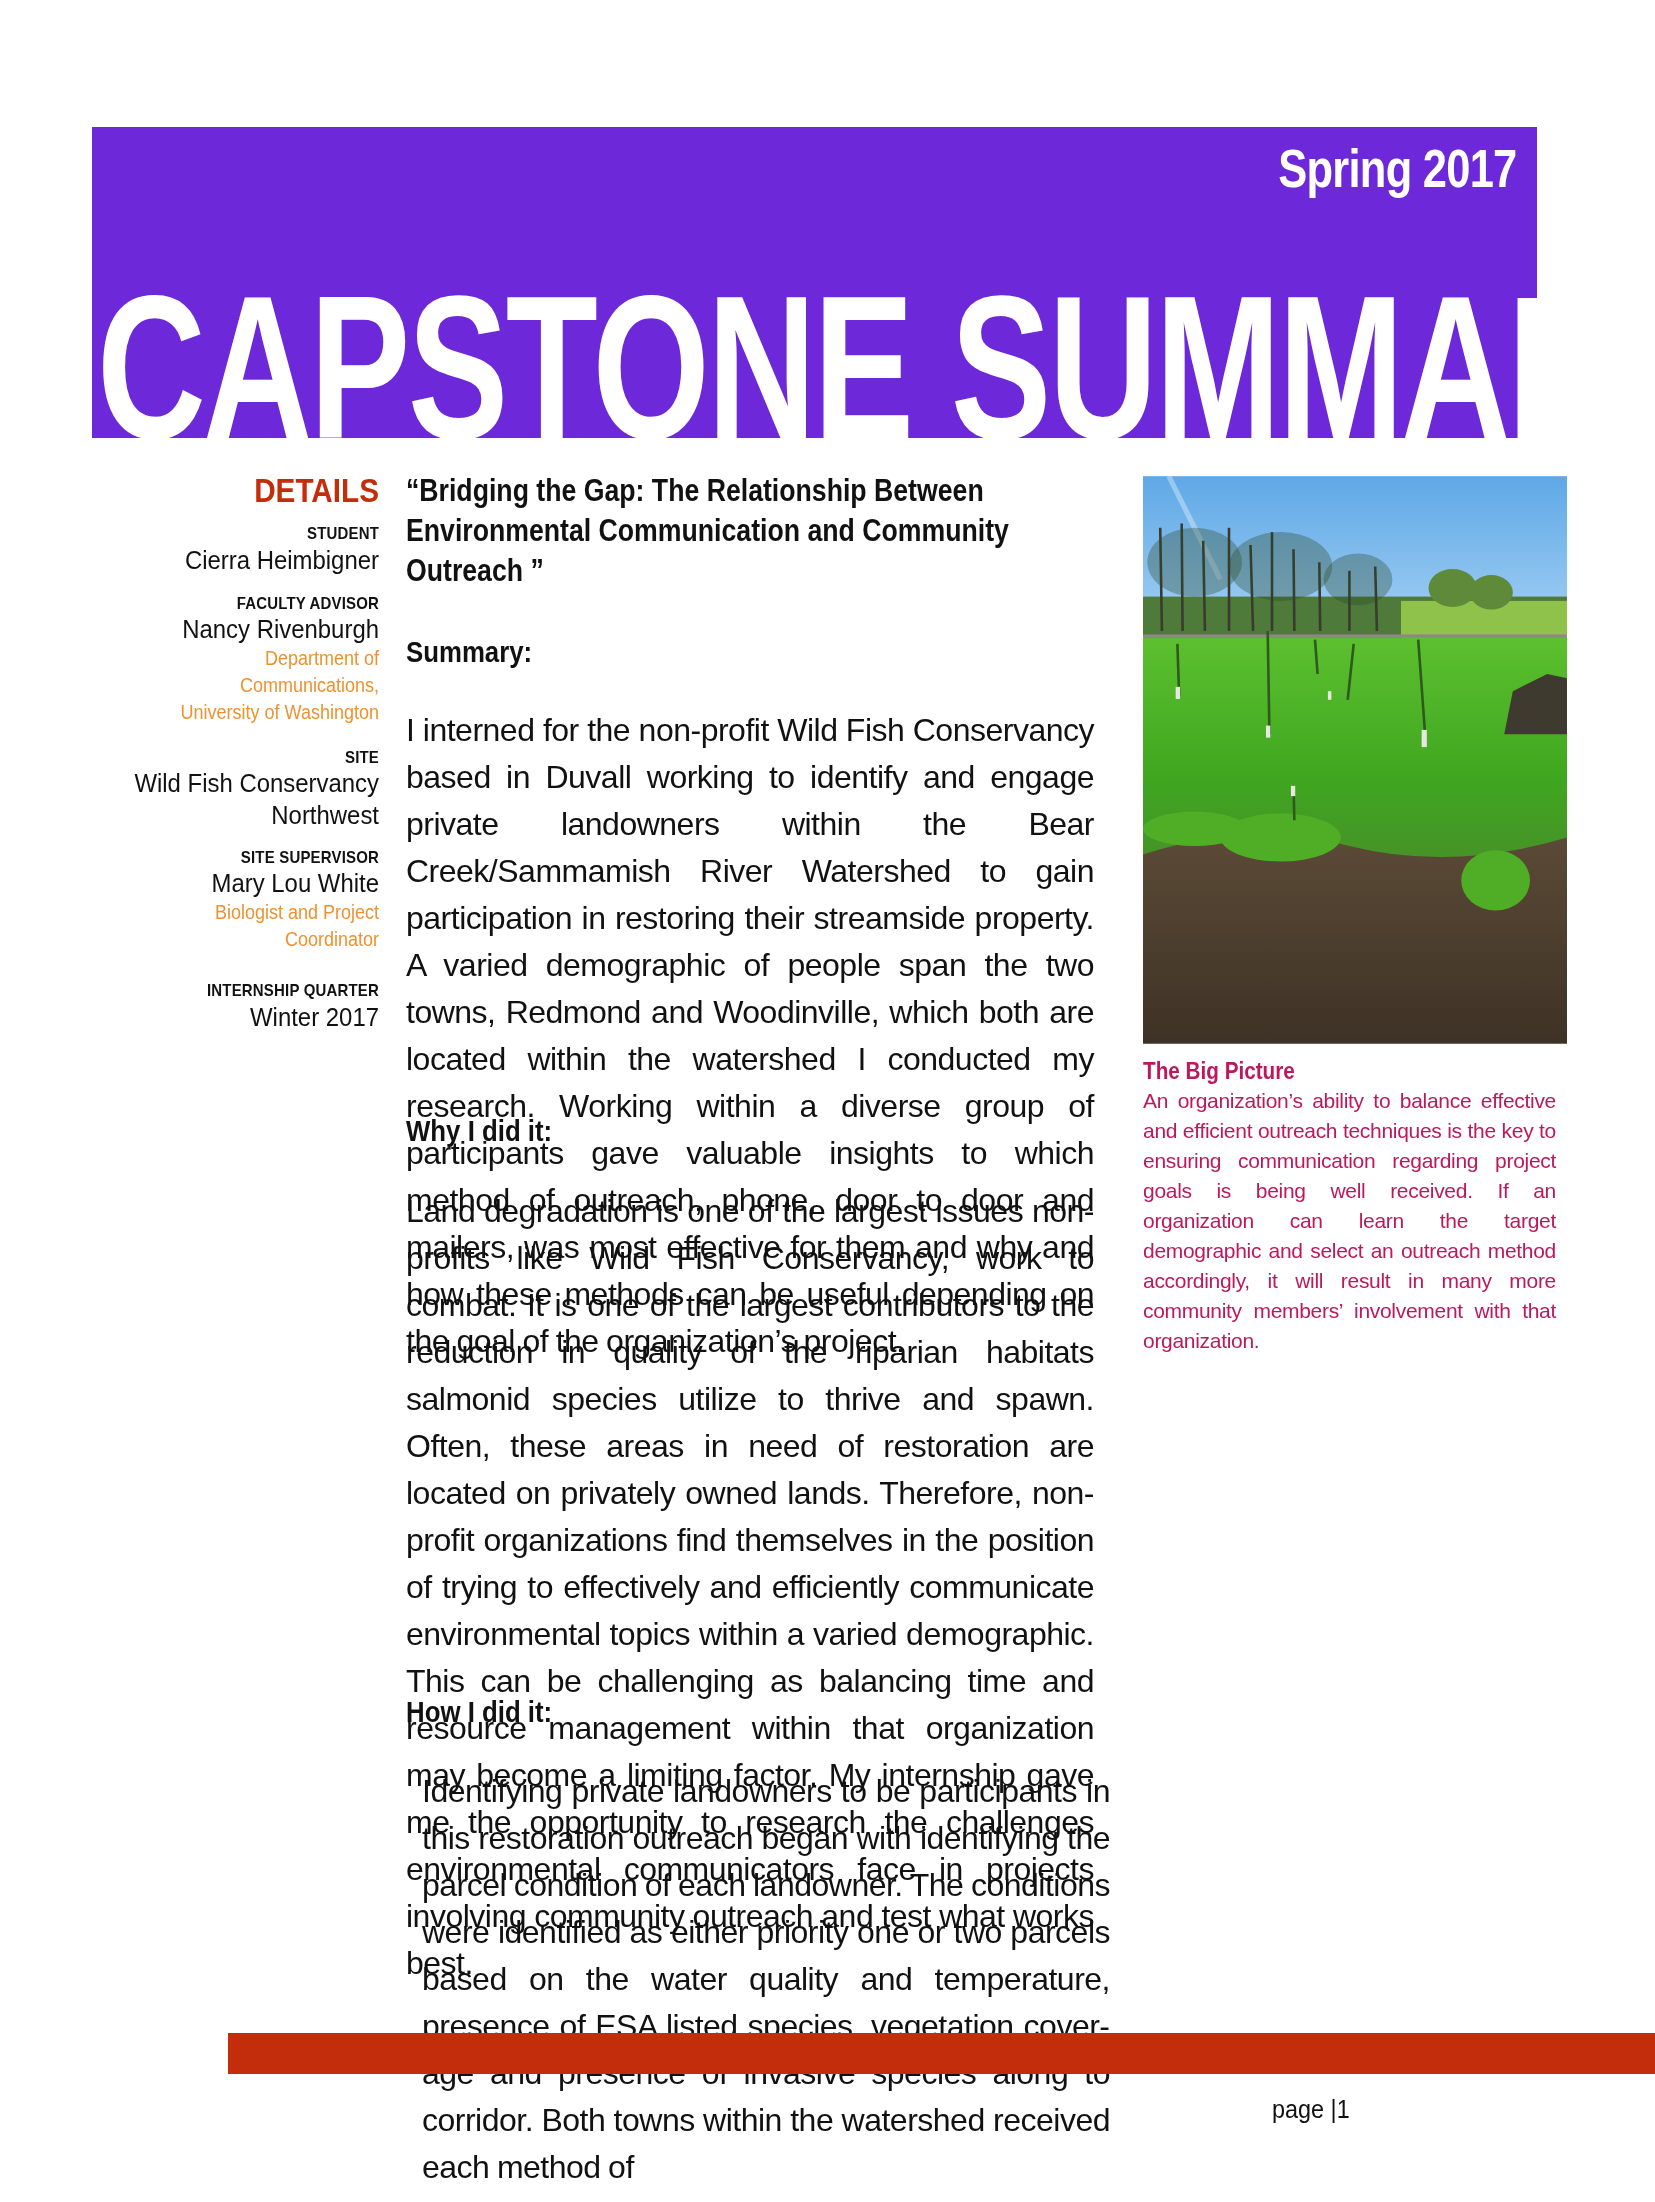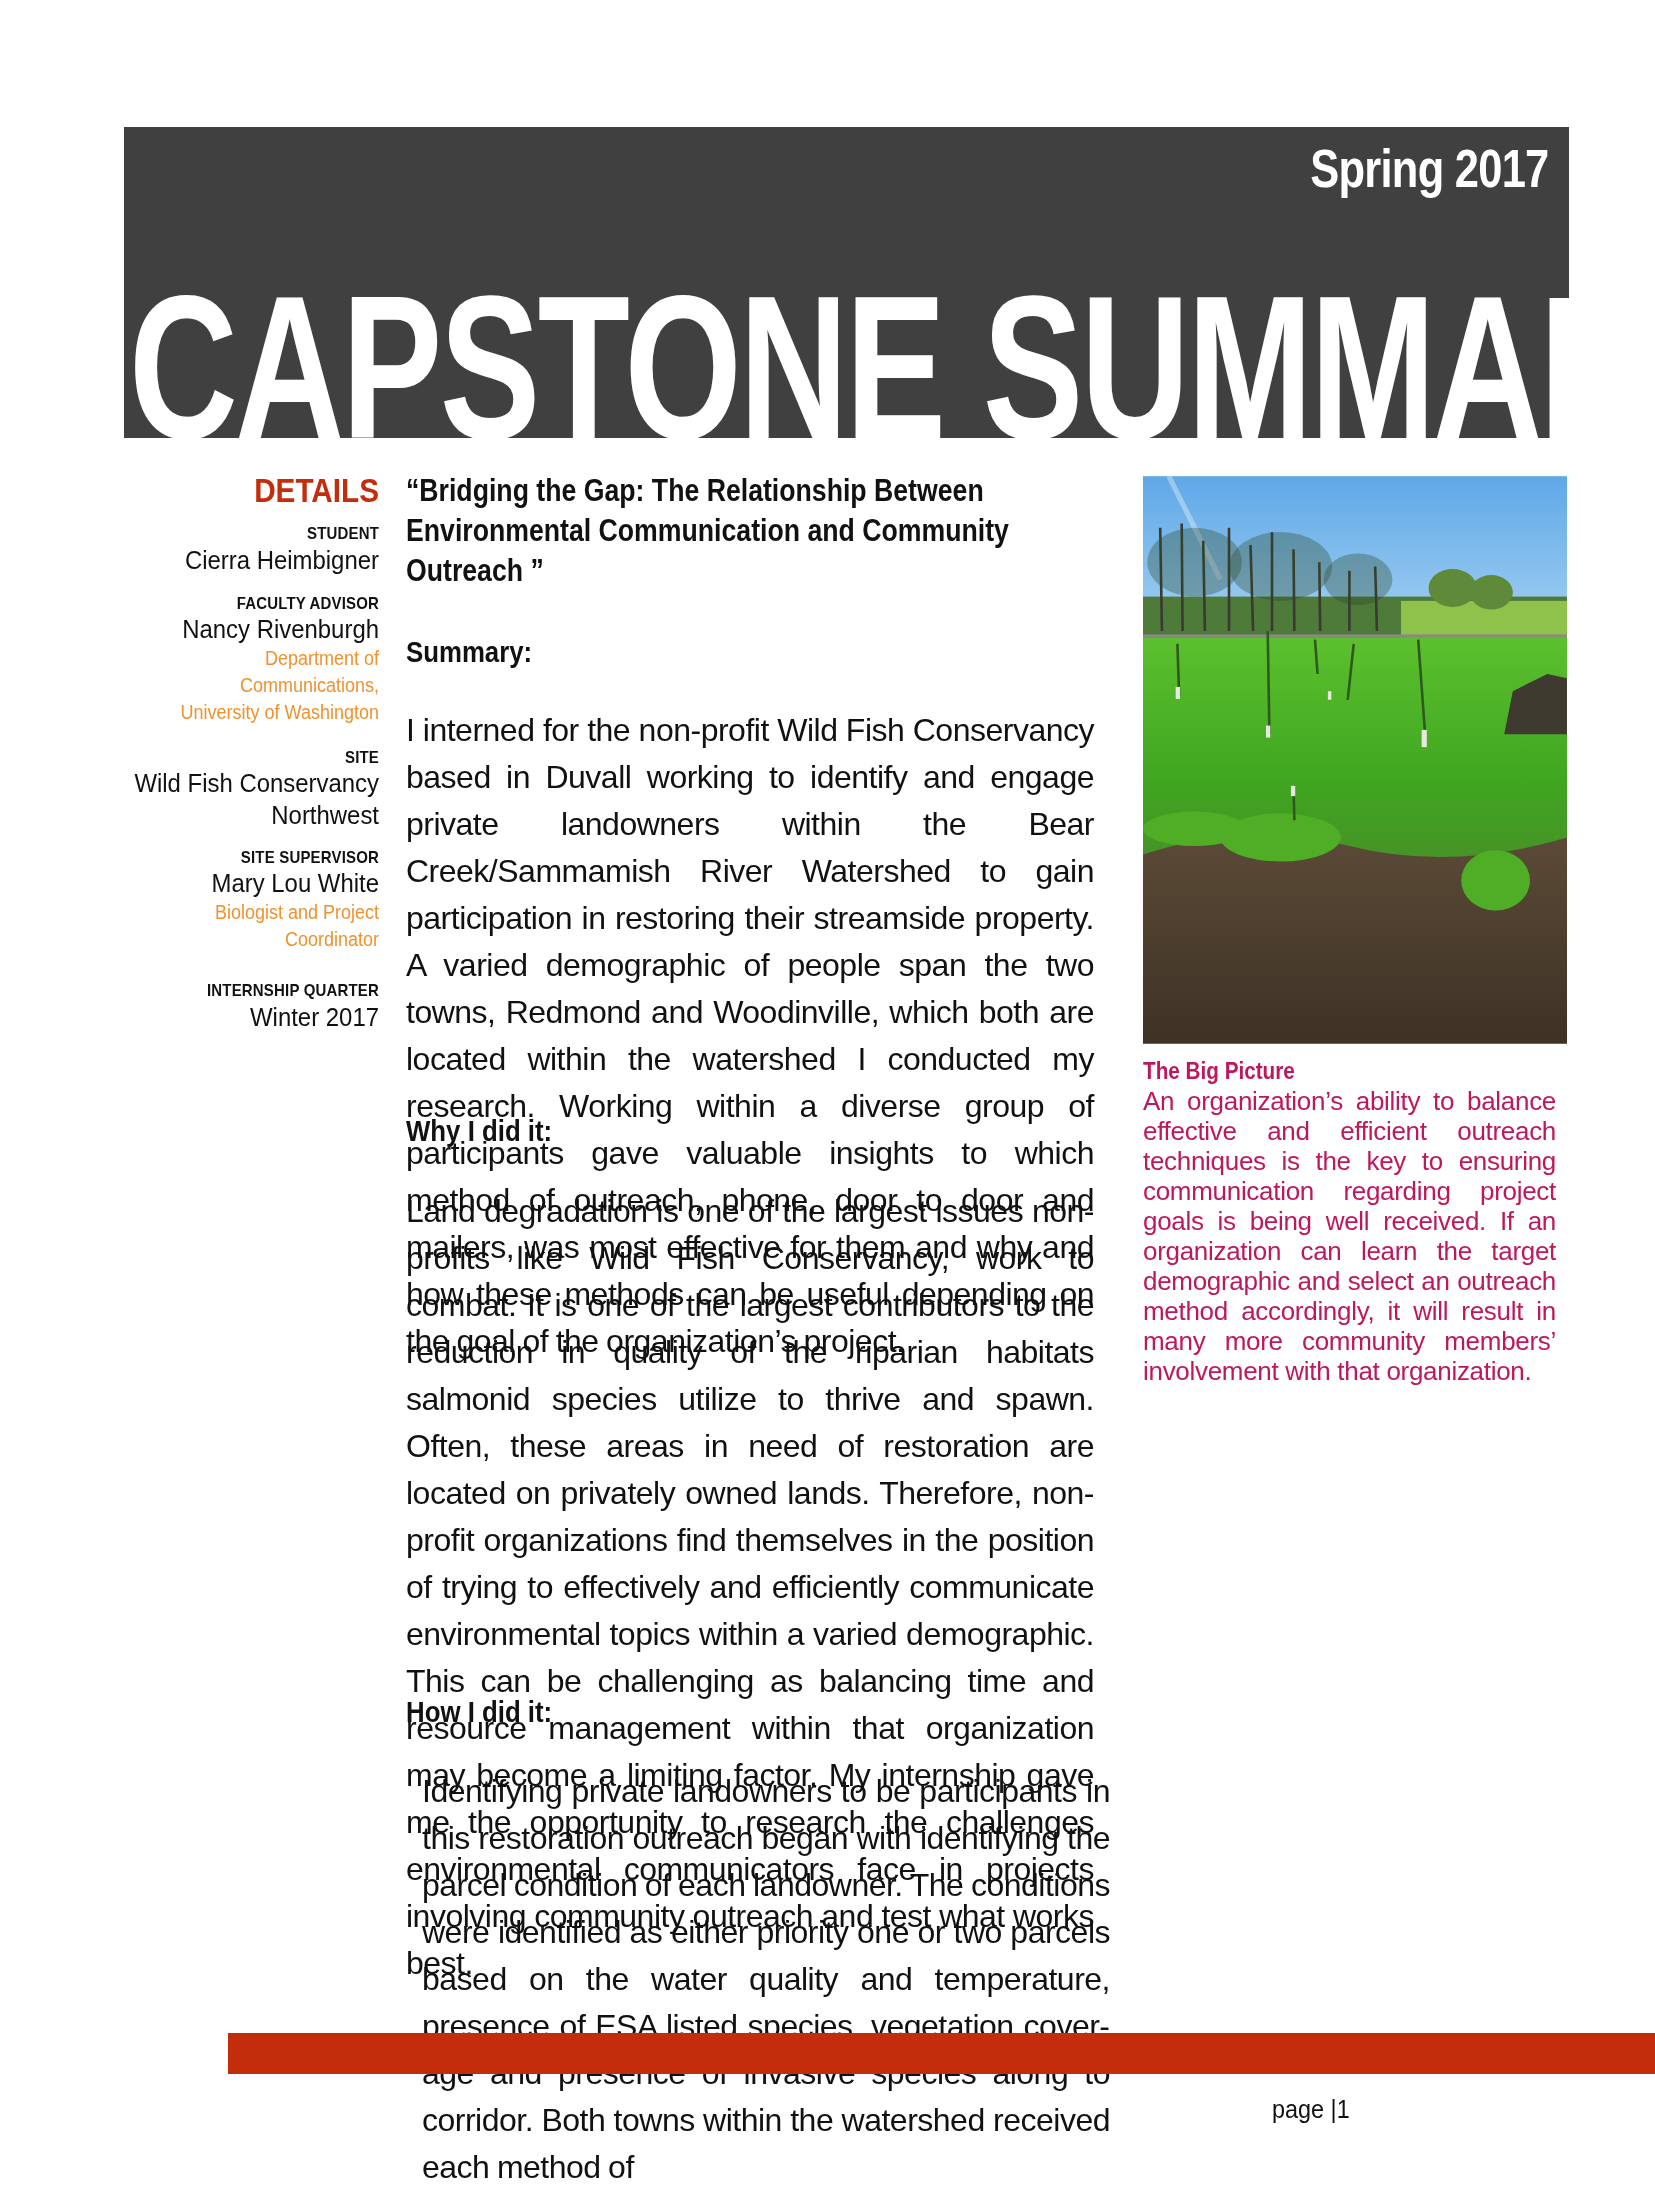--- a/index.html
+++ b/index.html
@@ -1,20 +1,20 @@
 <!DOCTYPE html>
 <html style="font-size:13.8px"><head>
 <meta charset="utf-8">
 <style>
   html, body { margin: 0; padding: 0; background: #ffffff; }
   body { width: 1655px; height: 2203px; position: relative; overflow: hidden; font-family: "Liberation Sans", sans-serif; color: #111; }
   .abs { position: absolute; }
 
   
-  #header-band { left: 124px; top: 127px; width: 1445px; height: 311px; background: #404040; overflow: hidden; }
+  #header-band { left: 92px; top: 127px; width: 1445px; height: 311px; background: #6d28d9; overflow: hidden; }
   #season { right: 20.6px; top: 12px; color: #fff; font-weight: bold; font-size: 53px; line-height: 60px; transform: scaleX(0.82); transform-origin: right center; letter-spacing: -0.9px; white-space: nowrap; }
   #big-title { left: 5.2px; top: 145px; color: #fff; font-weight: bold; font-size: 205px; line-height: 189px; white-space: nowrap; transform: scaleX(0.735); transform-origin: left top; letter-spacing: -3.4px; }
 
   
   #sidebar { left: 86px; top: 471px; width: 293px; text-align: right; }
   #details-heading { color: #C32D0B; font-weight: bold; font-size: 33px; line-height: 40px; letter-spacing: 0px; transform: scaleX(0.9); transform-origin: right center; }
   .detail-block { margin-top: 15.5px; }
   .detail-label { font-weight: bold; font-size: 16.3px; line-height: 20.6px; color: #111; letter-spacing: 0.2px; transform: scaleX(0.92); transform-origin: right center; }
   .detail-value { font-size: 26px; line-height: 32px; color: #111; transform: scaleX(0.92); transform-origin: right center; }
   .detail-sub { font-size: 20px; line-height: 27px; color: #F0912E; transform: scaleX(0.9); transform-origin: right center; }
@@ -33,21 +33,21 @@
   #h-how { left: 406px; top: 1692px; }
   #p-how { left: 406px; top: 1768px; width: 688px; margin-left: 16px; }
 
   
   #photo { left: 1143px; top: 476px; width: 424px; height: 568px; overflow: hidden; }
   #photo svg { display: block; }
 
   
   #big-picture { left: 1143px; top: 1057px; width: 413px; color: #be185d; }
   #big-picture-title { font-weight: bold; font-size: 23px; line-height: 29px; transform: scaleX(0.9); transform-origin: left center; }
-  #big-picture-text { font-size: 26px; line-height: 30px; text-align: justify; margin: 0; letter-spacing: -0.3px; }
+  #big-picture-text { font-size: 21px; line-height: 30px; text-align: justify; margin: 0; letter-spacing: -0.3px; }
 
   
   #footer-bar { left: 228px; top: 2033px; width: 1427px; height: 41px; background: #C32D0B; }
   #page-number { left: 1272px; top: 2092px; font-size: 26px; line-height: 34px; color: #111; transform: scaleX(0.9); transform-origin: left center; white-space: nowrap; }
 </style>
 </head>
 <body>
 
 <div id="header-band" class="abs">
   <div id="season" class="abs">Spring 2017</div>

